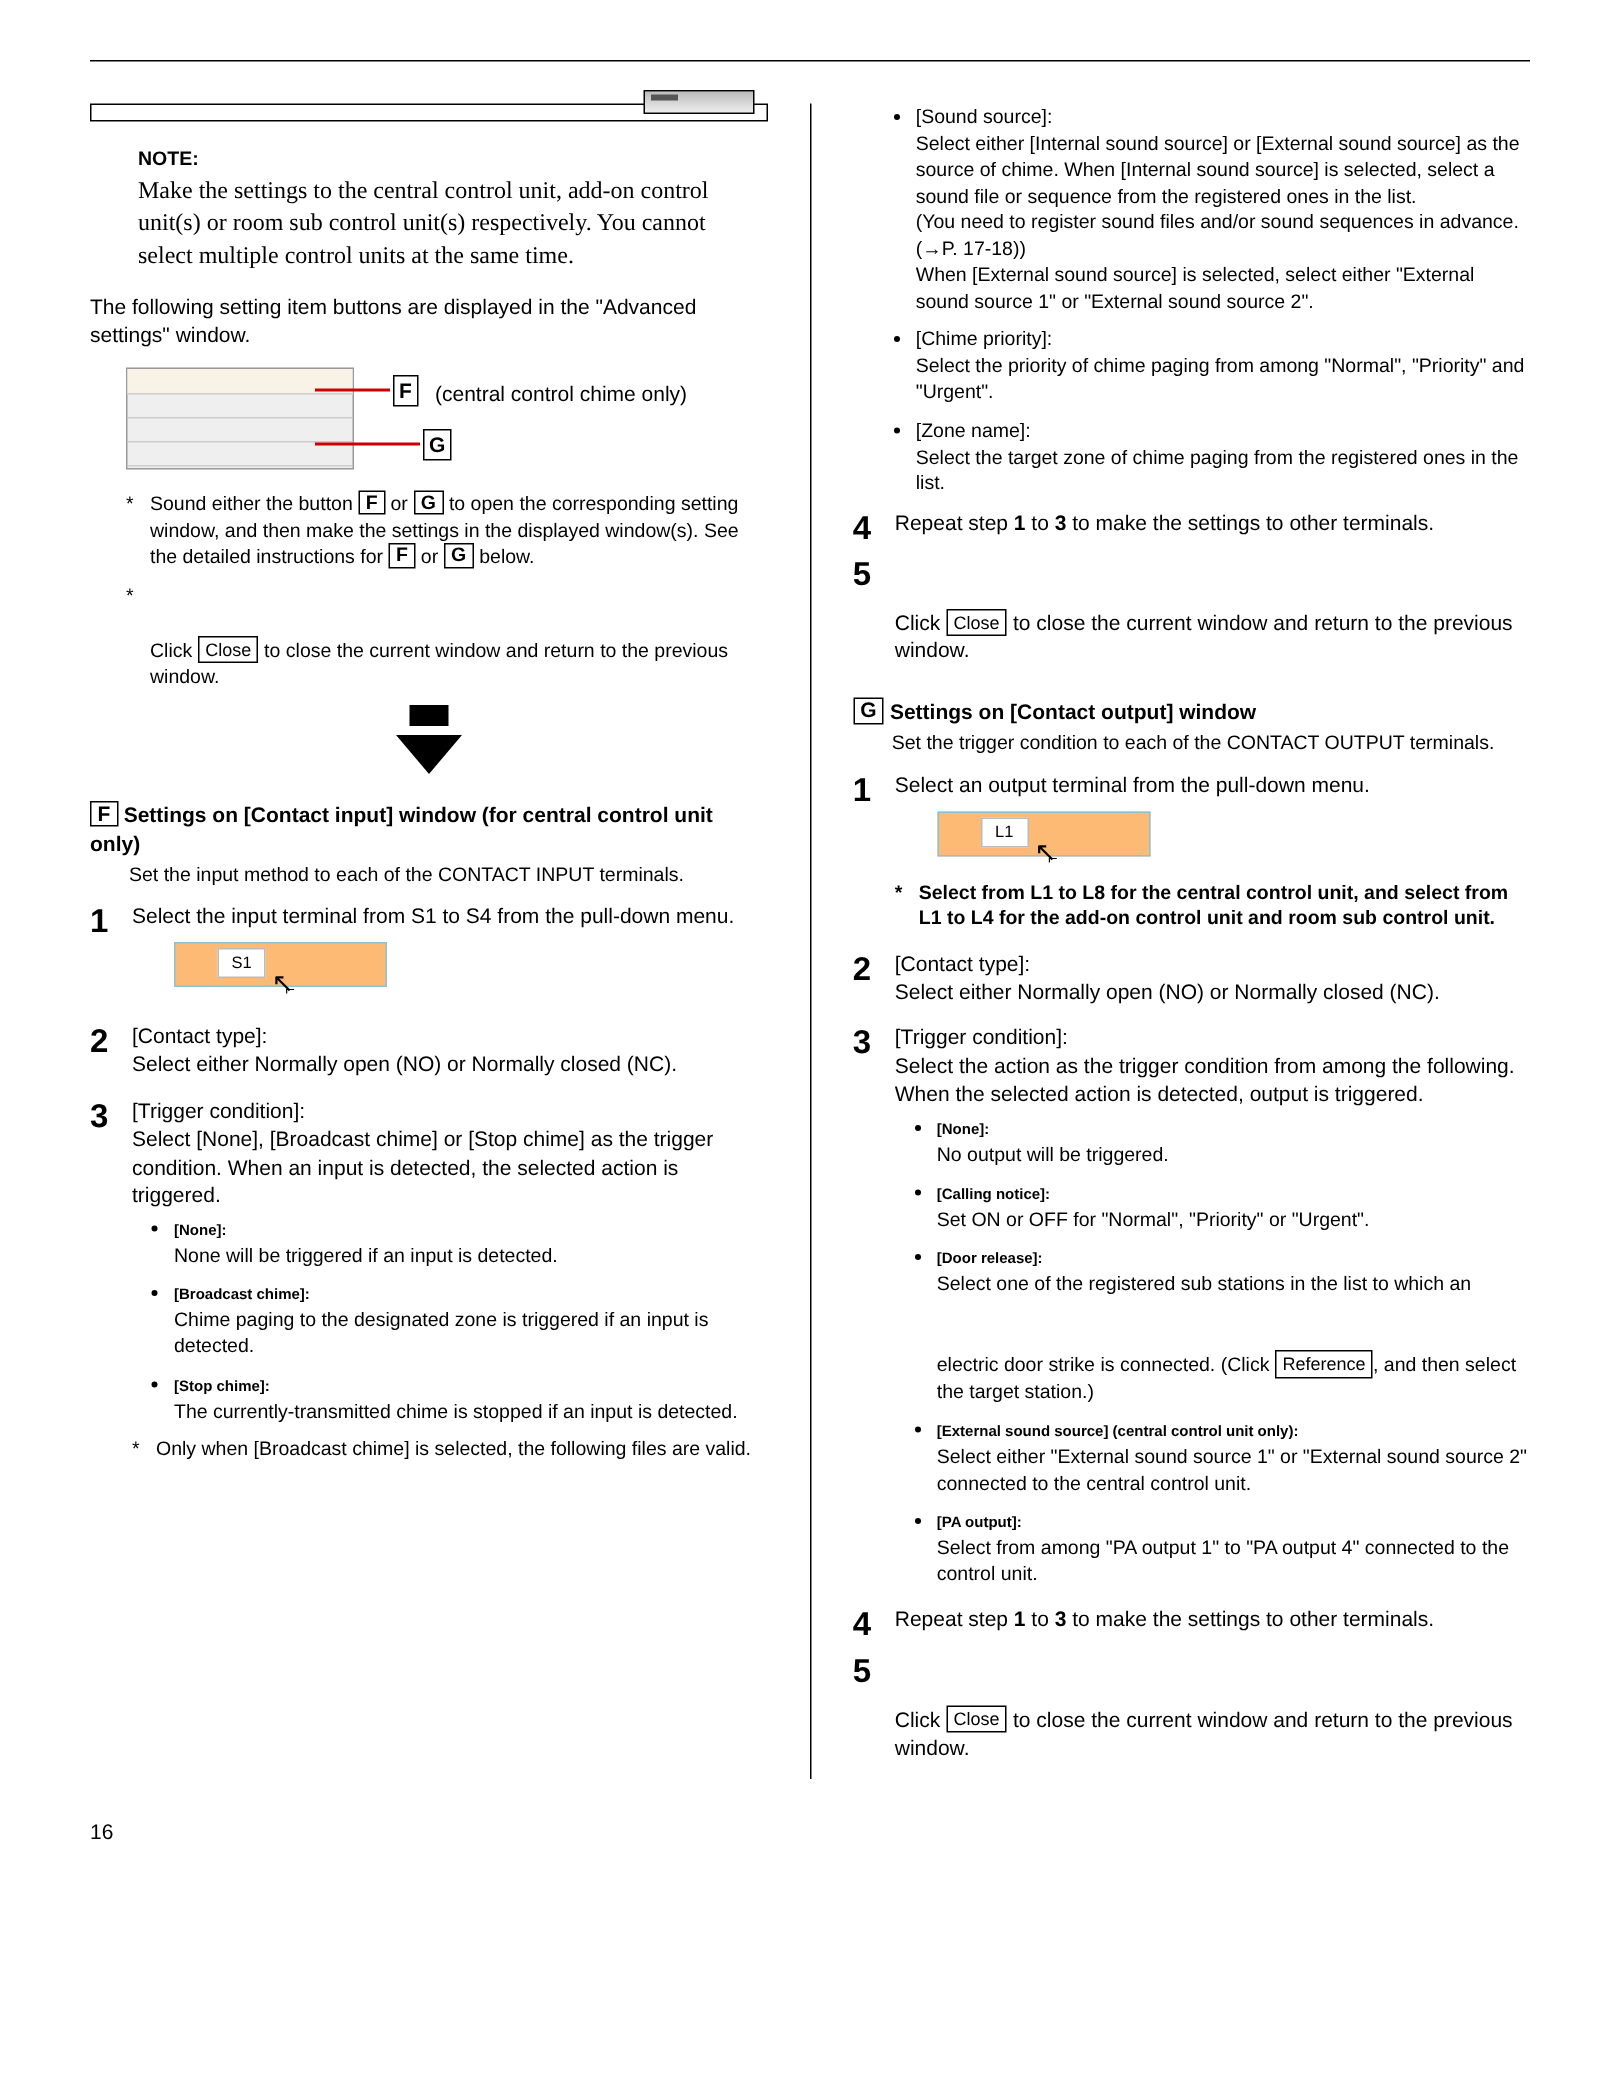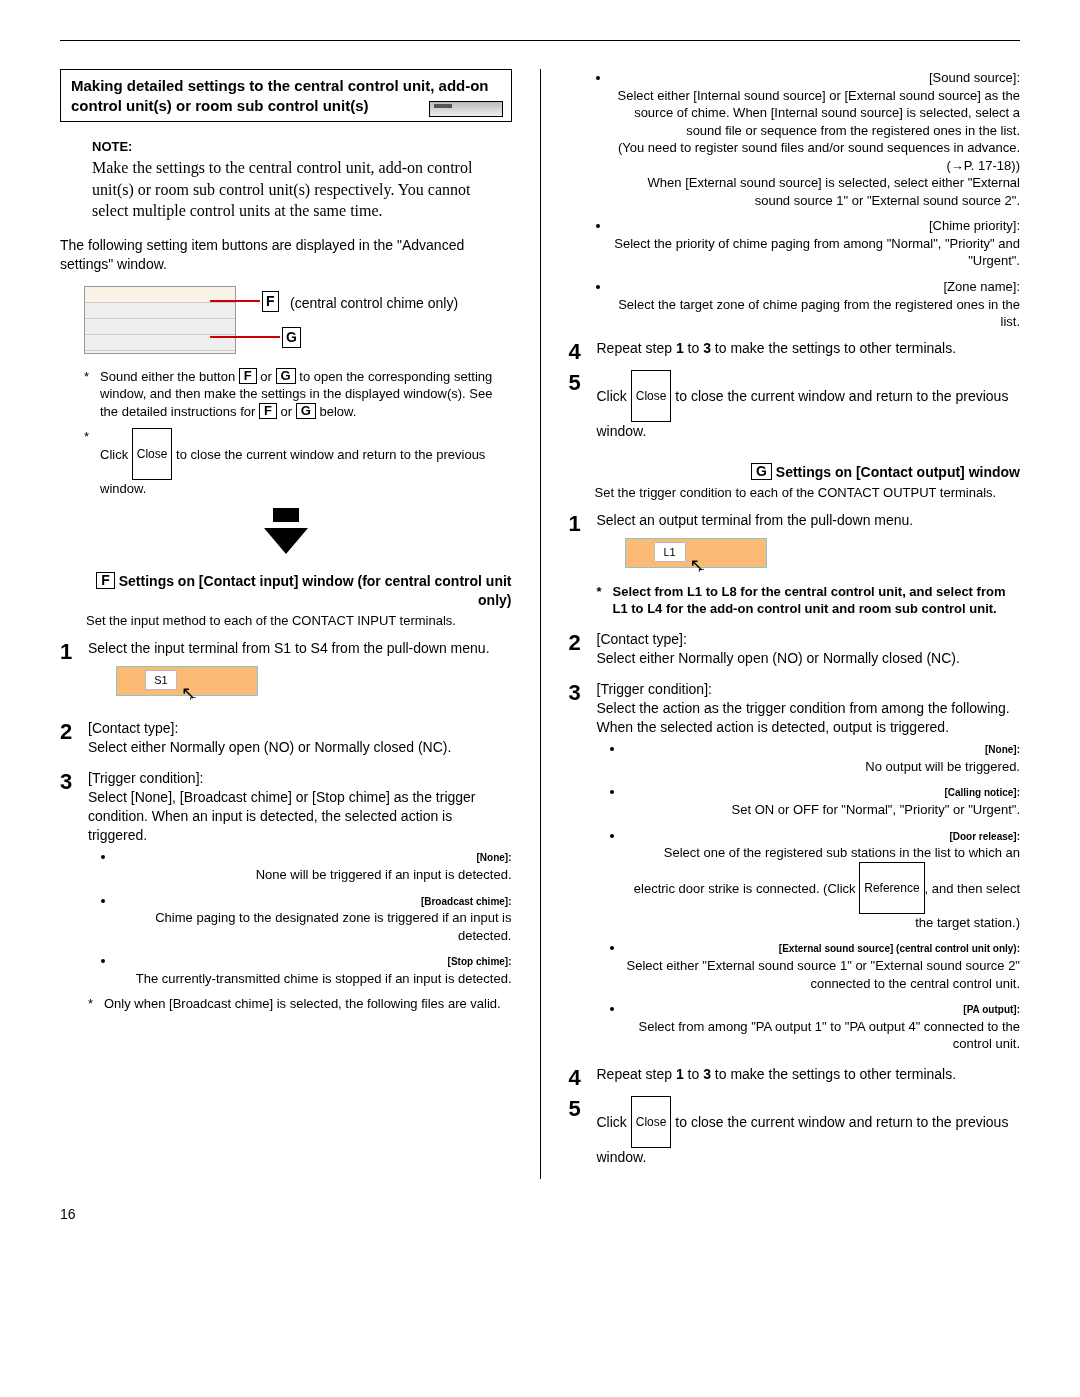--- a/index.html
+++ b/index.html
@@ -70,23 +70,24 @@
     display: inline-block;
     border: 1px solid #000;
     padding: 0 4px;
     font-weight: bold;
     line-height: 1.1;
     vertical-align: 1px;
   }
   .btn {
     display: inline-block;
     border: 1px solid #000;
-    padding: 17px 4px;
+    padding: 0 4px;
     font-size: 12px;
     vertical-align: 1px;
+    margin-top: 36px;
   }
   .steps {
     list-style: none;
     padding: 0;
     margin: 0;
     counter-reset: stp;
   }
   .steps > li {
     counter-increment: stp;
     position: relative;
@@ -120,30 +121,28 @@
     top: 0;
   }
   .bullets {
     list-style: disc;
     padding-left: 28px;
     margin: 4px 0 8px 0;
   }
   .bullets > li {
     margin-bottom: 8px;
     font-size: 13px;
-    text-align: right;
   }
   .bullets .bt {
     font-weight: bold;
     font-size: 10px;
   }
   .sub-title {
     font-weight: bold;
     margin: 16px 0 2px 0;
-    text-align: right;
   }
   .sub-desc {
     font-size: 13px;
     margin: 0 0 10px 26px;
   }
   .grid-img {
     border: 1px solid #999;
     background: #efefef;
     width: 150px;
     height: 66px;
@@ -207,21 +206,20 @@
 </head>
 <body>
 
 <div class="rule"></div>
 
 <div class="cols">
 
   <div class="col">
 
     <div class="title-box">
-      <span>Making detailed settings to the central control unit, add-on control unit(s) or room sub control unit(s)</span>
       <div class="small-device"></div>
     </div>
 
     <div class="note-label">NOTE:</div>
     <div class="note-body">Make the settings to the central control unit, add-on control unit(s) or room sub control unit(s) respectively. You cannot select multiple control units at the same time.</div>
 
     <p class="para">The following setting item buttons are displayed in the "Advanced settings" window.</p>
 
     <div class="grid-wrap">
       <div class="grid-img">

